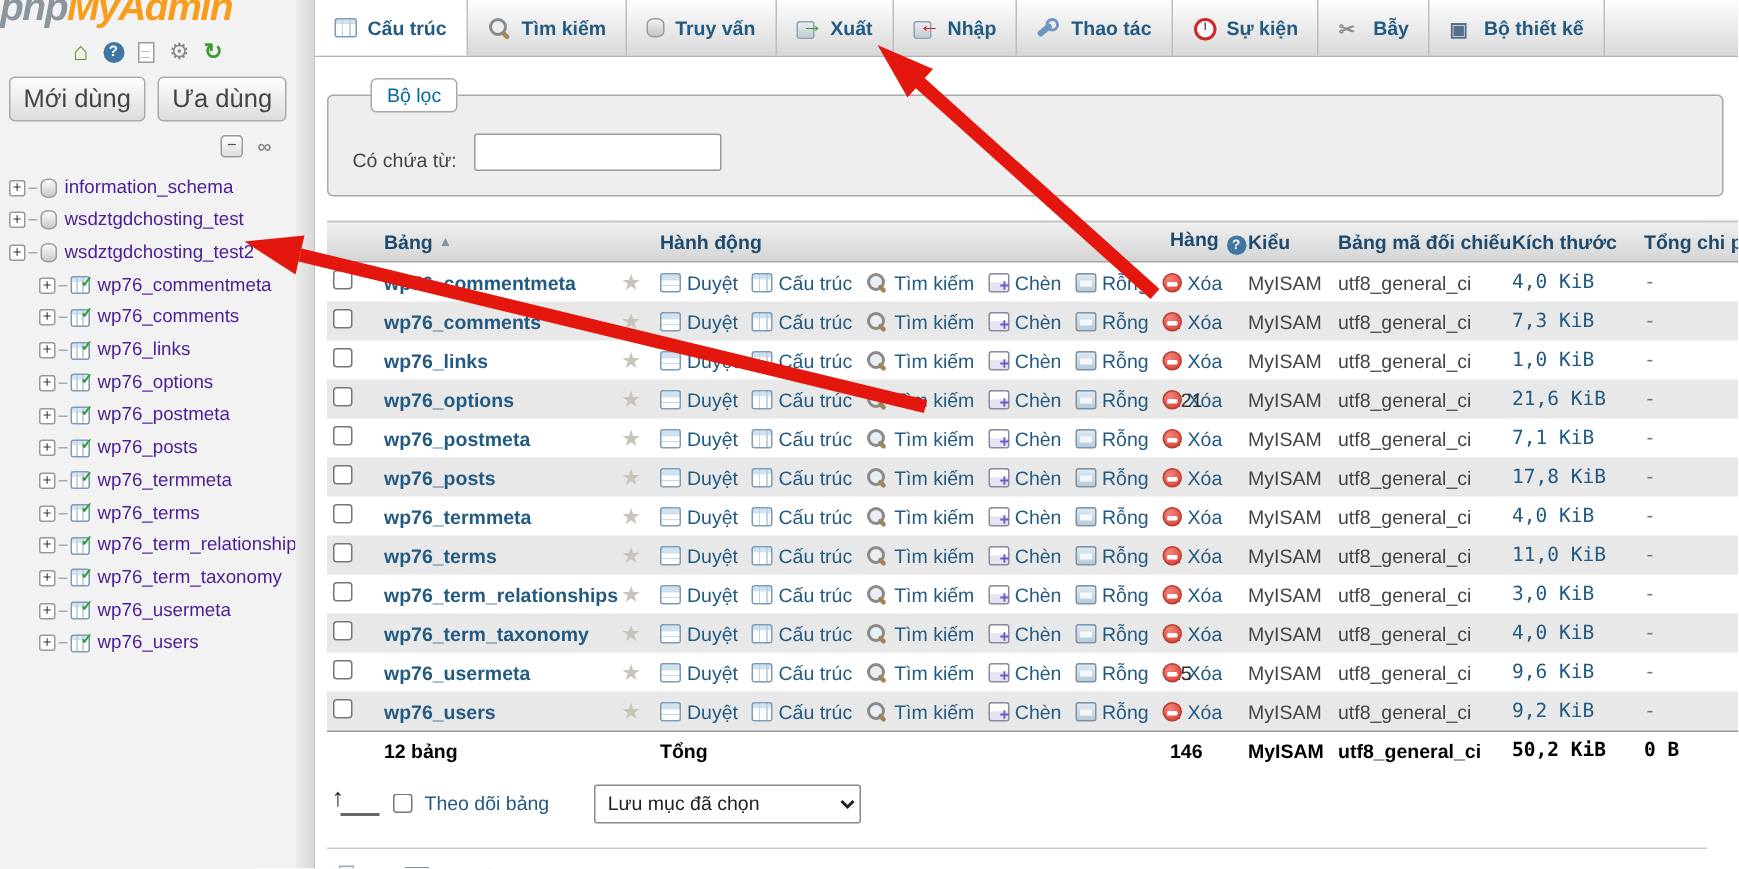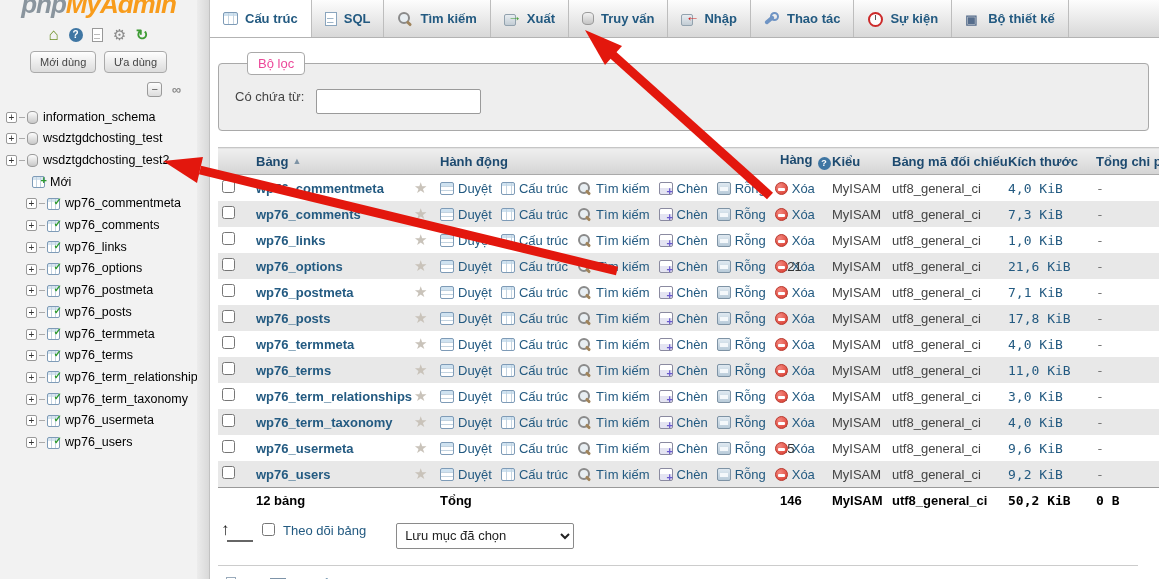--- a/index.html
+++ b/index.html
@@ -6,46 +6,46 @@
   html,body { background:#fff; }
   .app {
     position: relative; width: 1159px; height: 579px;
     font-family: "Liberation Sans", sans-serif; font-size: 13px;
     background: #fff; overflow: hidden; color:#333;
   }
   
   .sidebar { position:absolute; left:0; top:0; width:197px; height:579px; background:#f2f2f2; overflow:hidden; }
   .side-band { position:absolute; left:197px; top:0; width:13px; height:579px;
     background:linear-gradient(to right,#ececec,#d9d9d9); border-right:1px solid #c2c2c2; }
-  .logo { height:23px; overflow:hidden; text-align:center; }
+  .logo { height:23px; overflow:hidden; }
   .logo span { display:inline-block; margin-top:-11px; font-size:26px; font-weight:bold; font-style:italic; letter-spacing:-1px; }
   .logo .lg-php { color:#8a959e; }
   .logo .lg-mya { color:#f89c1c; }
   .side-icons { text-align:center; padding:3px 0 6px; }
   .side-icons > span { display:inline-block; margin:0 3px; vertical-align:middle; }
   .home-icon { color:#6b8e23; font-size:17px; line-height:14px; }
   .help-icon { width:14px; height:14px; border-radius:50%; background:#3f76a3; color:#fff; font-size:10px; font-weight:bold; line-height:14px; text-align:center; }
   .doc-icon { width:11px; height:14px; background:#fff; border:1px solid #999;
     background-image:repeating-linear-gradient(to bottom, transparent 0 3px, #bbb 3px 4px); background-size:70% 100%; background-position:50% 2px; background-repeat:no-repeat; }
   .gear-icon { color:#8a8a8a; font-size:15px; line-height:14px; }
   .refresh-icon { color:#3f9c35; font-size:15px; font-weight:bold; line-height:14px; }
   .side-btns { text-align:center; padding:3px 0 6px; }
-  .side-btn { display:inline-block; padding:4px 9px; margin:0 2px; font-size:11px; color:#444;
+  .side-btn { display:inline-block; padding:4px 9px; margin:0 2px; font-size:17px; color:#444;
     background:linear-gradient(#fefefe,#dcdcdc); border:1px solid #aaa; border-radius:4px; cursor:pointer; }
   .tree-controls { text-align:right; padding:2px 16px 5px 0; }
   .collapse-all-icon { display:inline-block; width:15px; height:15px; background:linear-gradient(#fdfdfd,#ddd);
     border:1px solid #9a9a9a; border-radius:3px; color:#555; font-size:11px; line-height:13px; text-align:center; vertical-align:middle; }
   .unlink-icon { display:inline-block; color:#8a8a8a; font-size:13px; font-weight:bold; vertical-align:middle; margin-left:6px; }
   .tree { list-style:none; padding-top:4px; }
   .tree li { height:21.7px; line-height:21.7px; white-space:nowrap; cursor:pointer; }
   .tree .exp { display:inline-block; width:11px; height:11px; line-height:9px; background:#fff; border:1px solid #999;
     border-radius:2px; color:#333; font-size:10px; text-align:center; vertical-align:middle; margin-right:2px; }
   .tree .twig { display:inline-block; width:6px; height:1px; background:#aaa; vertical-align:middle; margin-right:2px; }
   .tree .tico-tree { display:inline-block; vertical-align:middle; margin-right:5px; position:relative; }
-  .tree .tlabel { font-size:12.5px; color:#000000; vertical-align:middle; }
+  .tree .tlabel { font-size:12.5px; color:#4c1d95; vertical-align:middle; }
   li.k-db { padding-left:6px; }  li.k-db-selected { padding-left:6px; }
   li.k-table { padding-left:26px; }  li.k-new { padding-left:32px; }
   li.k-db .exp::before, li.k-table .exp::before { content:"+"; }
   li.k-db-selected .exp::before { content:"−"; }
   li.k-db .tico-tree, li.k-db-selected .tico-tree { width:11px; height:13px; border:1px solid #9a9a9a;
     border-radius:5px / 4px; background:linear-gradient(#fcfcfc,#c8c8c8); }
   li.k-table .tico-tree, li.k-new .tico-tree { width:13px; height:12px; border:1px solid #7e9bb7; border-radius:2px; background:
     repeating-linear-gradient(to right, transparent 0 3px, #c3d3e0 3px 4px),
     linear-gradient(#d7e5f0 0 3px, #fff 3px); }
   li.k-table .tico-tree::after { content:"✓"; position:absolute; right:-3px; bottom:-4px; color:#2e9b2e; font-size:10px; font-weight:bold; }
@@ -75,22 +75,22 @@
   .tico.k-operations::before { content:""; position:absolute; left:0; top:6px; width:11px; height:4px; background:#6f94c4; border-radius:2px; transform:rotate(-40deg); }
   .tico.k-operations::after { content:""; position:absolute; right:1px; top:0; width:5px; height:5px; border:2px solid #6f94c4; border-radius:50%; }
   .tico.k-routines::before { content:"⚙"; color:#9a9a9a; font-size:13px; line-height:14px; }
   .tico.k-events::before { content:""; position:absolute; left:1px; top:0; width:11px; height:11px; border:2px solid #cc2a2a; border-radius:50%; background:#fdfdfd; }
   .tico.k-events::after { content:""; position:absolute; left:8px; top:3px; width:1px; height:5px; background:#555; }
   .tico.k-triggers::before { content:"✂"; color:#8f8f8f; font-size:13px; line-height:14px; }
   .tico.k-designer::before { content:"▣"; color:#566d8c; font-size:13px; line-height:14px; }
   
   .filter-wrap { margin:14px 10px 0 8px; }
   fieldset.filter { border:1px solid #a9a9a9; border-radius:4px; background:#eee; padding:14px 16px 16px; }
-  fieldset.filter legend { background:#fff; border:1px solid #a9a9a9; border-radius:4px; padding:3px 10px; margin-left:12px; color:#ec4899; font-size:13px; }
-  .filter-row { display:flex; align-items:flex-start; gap:12px; }
+  fieldset.filter legend { background:#fff; border:1px solid #a9a9a9; border-radius:4px; padding:3px 10px; margin-left:12px; color:#0369a1; font-size:13px; }
+  .filter-row { display:flex; align-items:flex-end; gap:12px; }
   .filter-row label { color:#444; }
   .filter-row input { width:165px; height:25px; border:1px solid #9a9a9a; border-radius:2px; background:#fff; padding:0 5px; font-size:13px; }
   
   table.struct { border-collapse:collapse; table-layout:fixed; width:941px; margin:16px 0 0 8px; }
   table.struct th, table.struct td { padding:4px 4px; font-size:13px; white-space:nowrap; overflow:visible; text-align:left; vertical-align:middle; }
   table.struct thead th { background:linear-gradient(#efefef,#d4d4d4); border-top:1px solid #c6c6c6; border-bottom:1px solid #aaa;
     color:#1d4a6f; font-weight:bold; height:23px; }
   table.struct tbody tr { height:24.8px; }
   table.struct tbody tr:nth-child(even) { background:#e8e8e8; }
   table.struct tfoot td { border-top:1px solid #999; font-weight:bold; color:#000; height:26px; }
@@ -115,21 +115,21 @@
   .ic-empty { border:1px solid #7e93a5; background:linear-gradient(#dfe9f1,#b9cbd9); }
   .ic-empty::after { content:""; position:absolute; left:2px; top:4px; right:2px; height:4px; background:#f4f8fb; }
   .ic-delete { width:13px; height:13px; border-radius:50%; background:radial-gradient(circle at 35% 30%, #f3867d, #df4b3f 75%); border:1px solid #b93c32; }
   .ic-delete::after { content:""; position:absolute; left:2px; right:2px; top:5px; height:3px; background:#fff; border-radius:1px; }
   td.c-num { text-align:right; color:#333; }
   td.c-type, td.c-coll { color:#444; }
   td.c-size { text-align:right; font-family:"DejaVu Sans Mono", monospace; font-size:12px; color:#235a81; }
   td.c-over { text-align:right; padding-right:18px; font-family:"DejaVu Sans Mono", monospace; font-size:12px; color:#777; }
   tfoot td.c-size, tfoot td.c-over { color:#000; }
   
-  .bulk { display:flex; align-items:flex-start; padding:9px 0 0 8px; }
+  .bulk { display:flex; align-items:center; padding:9px 0 0 8px; }
   .checkall-arrow { position:relative; width:38px; height:22px; }
   .checkall-arrow::before { content:"↑"; position:absolute; left:3px; top:-3px; font-size:17px; font-weight:bold; color:#222; }
   .checkall-arrow::after { content:""; position:absolute; left:9px; bottom:3px; width:26px; height:2px; background:#666; }
   .bulk input[type=checkbox] { margin:0 8px 0 6px; }
   .bulk .track-label { color:#235a81; cursor:pointer; }
   .bulk select { margin-left:30px; width:178px; height:26px; border:1px solid #8a8a8a; border-radius:2px; background:#fff; font-size:13px; font-family:"Liberation Sans",sans-serif; color:#222; padding:0 4px; }
   .divider { margin:16px 0 0 8px; width:920px; border-top:1px solid #ccc; }
   .bottom-links { display:flex; align-items:center; gap:16px; padding:11px 0 0 12px; }
   .blink { display:inline-flex; align-items:center; gap:5px; color:#235a81; cursor:pointer; }
   .ico-print { display:inline-block; width:16px; height:11px; background:linear-gradient(#eef3f8,#c3d2df); border:1px solid #8aa0b5; border-radius:2px 2px 1px 1px; position:relative; }
@@ -175,23 +175,20 @@
 
         <li class="k-db">
           <span class="exp"></span><span class="twig"></span><span class="tico-tree"></span><span class="tlabel">wsdztgdchosting_test</span>
         </li>
 
         <li class="k-db">
           <span class="exp"></span><span class="twig"></span><span class="tico-tree"></span><span class="tlabel">wsdztgdchosting_test2</span>
         </li>
 
 
-        <li class="k-new">
-          <span class="tico-tree"></span><span class="tlabel">Mới</span>
-        </li>
 
         <li class="k-table">
           <span class="exp"></span><span class="twig"></span><span class="tico-tree"></span><span class="tlabel">wp76_commentmeta</span>
         </li>
 
         <li class="k-table">
           <span class="exp"></span><span class="twig"></span><span class="tico-tree"></span><span class="tlabel">wp76_comments</span>
         </li>
 
         <li class="k-table">
@@ -240,56 +237,56 @@
 
   <div class="main">
 
     <div class="tabbar">
 
         <div class="tab k-active">
           <span class="tico k-structure"></span>
           <span>Cấu trúc</span>
         </div>
 
-        <div class="tab">
-          <span class="tico k-sql"></span>
-          <span>SQL</span>
-        </div>
 
         <div class="tab">
           <span class="tico k-search"></span>
           <span>Tìm kiếm</span>
         </div>
 
         <div class="tab">
+          <span class="tico k-query"></span>
+          <span>Truy vấn</span>
+        </div>
+
+        <div class="tab">
           <span class="tico k-export"></span>
           <span>Xuất</span>
-        </div>
-
-        <div class="tab">
-          <span class="tico k-query"></span>
-          <span>Truy vấn</span>
         </div>
 
         <div class="tab">
           <span class="tico k-import"></span>
           <span>Nhập</span>
         </div>
 
         <div class="tab">
           <span class="tico k-operations"></span>
           <span>Thao tác</span>
         </div>
 
 
         <div class="tab">
           <span class="tico k-events"></span>
           <span>Sự kiện</span>
         </div>
 
+        <div class="tab">
+          <span class="tico k-triggers"></span>
+          <span>Bẫy</span>
+        </div>
 
         <div class="tab">
           <span class="tico k-designer"></span>
           <span>Bộ thiết kế</span>
         </div>
 
     </div>
 
     <div class="filter-wrap">
       <fieldset class="filter">

